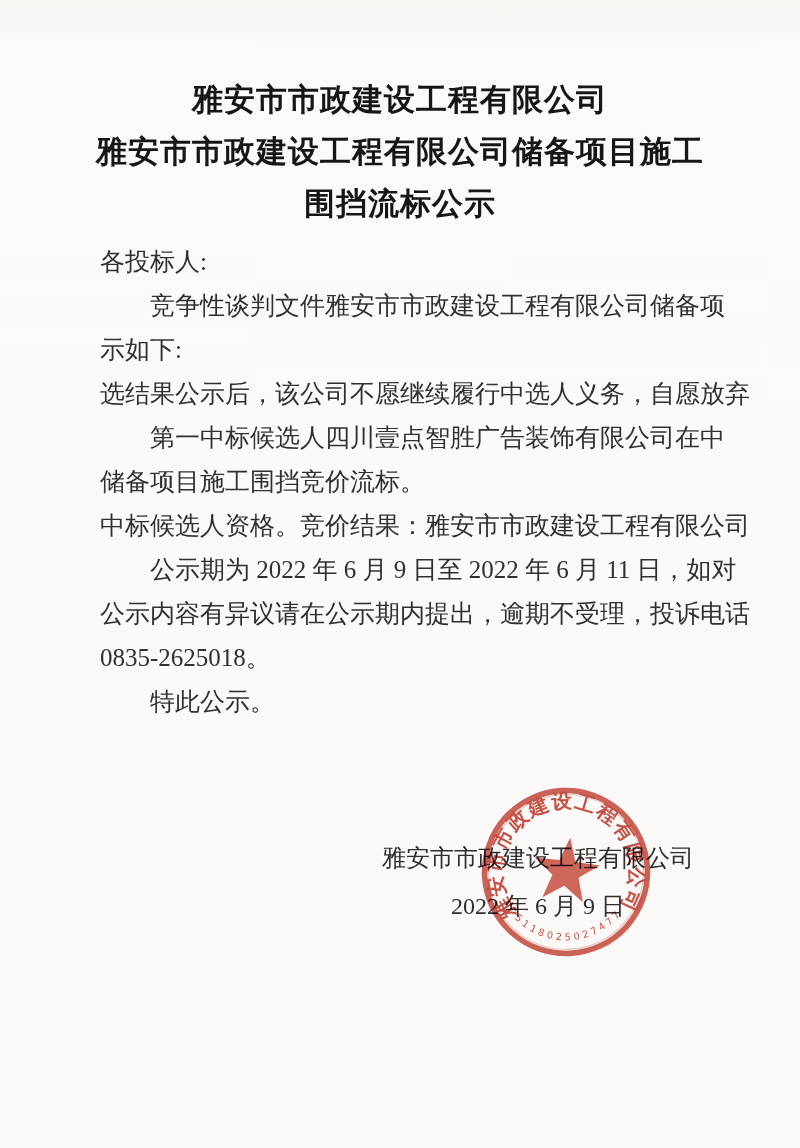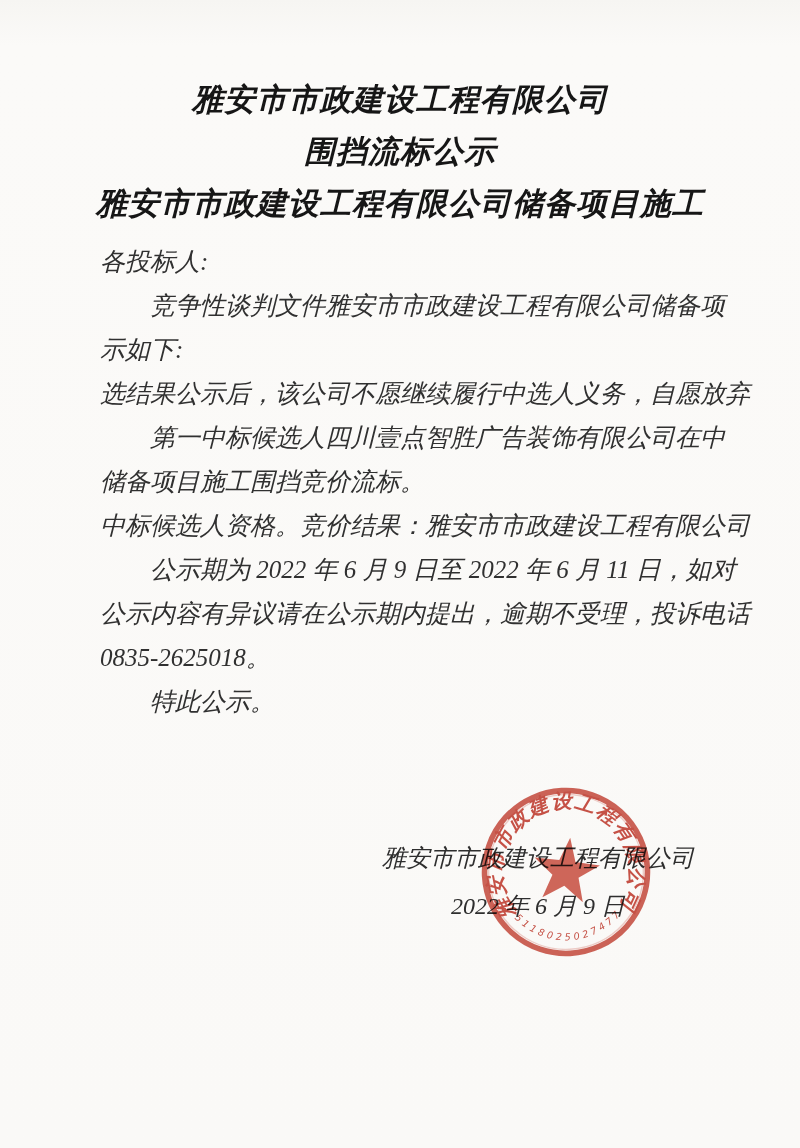--- a/index.html
+++ b/index.html
@@ -9,21 +9,20 @@
   }
   .page {
     position: relative;
     width: 800px;
     height: 1148px;
     margin: 0 auto;
     background: linear-gradient(180deg, #f6f5f2 0%, #fbfaf8 4%, #faf9f7 100%);
     color: #2b2b2b;
     overflow: hidden;
     box-sizing: border-box;
-    font-style: italic;
   }
   .doc-title {
     margin-top: 74px;
     text-align: center;
     font-weight: 700;
     font-size: 31px;
     line-height: 52px;
     color: #161616;
     letter-spacing: 1px;
   }
@@ -84,22 +83,22 @@
     font-family: "DejaVu Sans", sans-serif;
   }
 </style>
 </head>
 <body>
 
 <div class="page">
 
   <header class="doc-title">
     <div class="title-line">雅安市市政建设工程有限公司</div>
+    <div class="title-line">雅安市市政建设工程有限公司储备项目施工</div>
     <div class="title-line">围挡流标公示</div>
-    <div class="title-line">雅安市市政建设工程有限公司储备项目施工</div>
   </header>
 
   <main class="doc-body">
     <div class="line last">各投标人:</div>
 
     <div class="paragraph">
       <div class="line indent">竞争性谈判文件雅安市市政建设工程有限公司储备项</div>
       <div class="line last">示如下:</div>
     </div>
 

